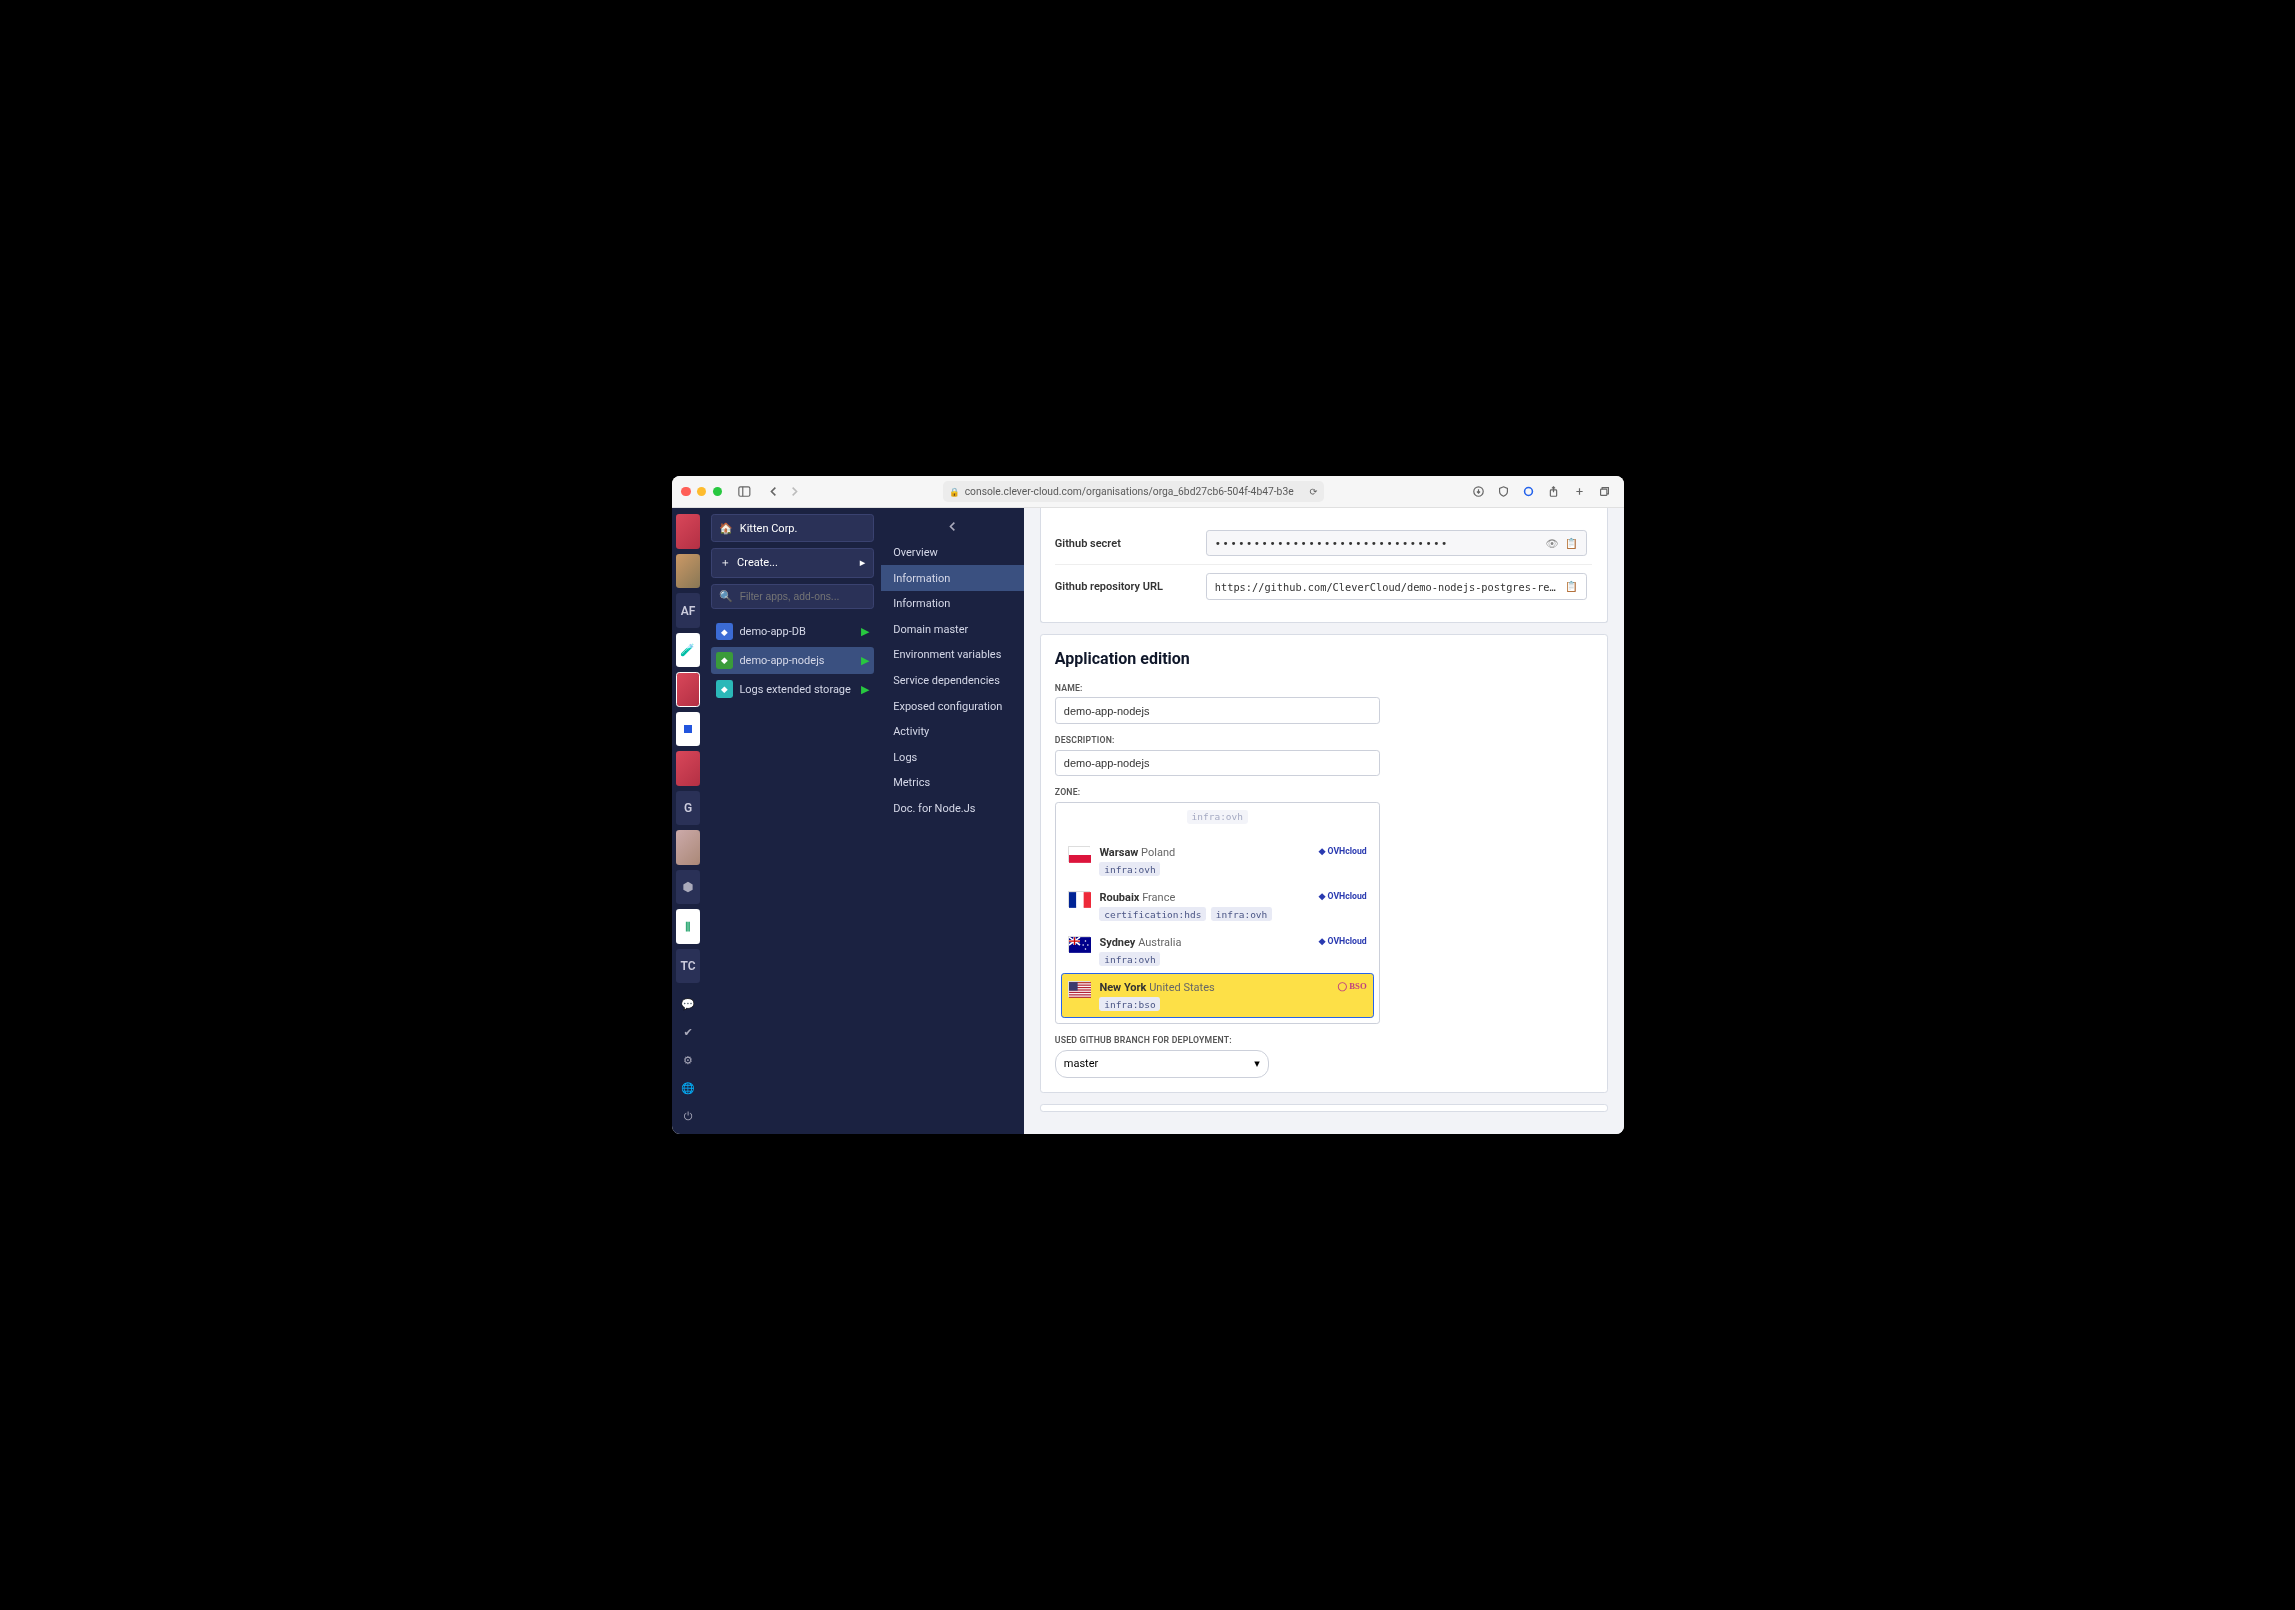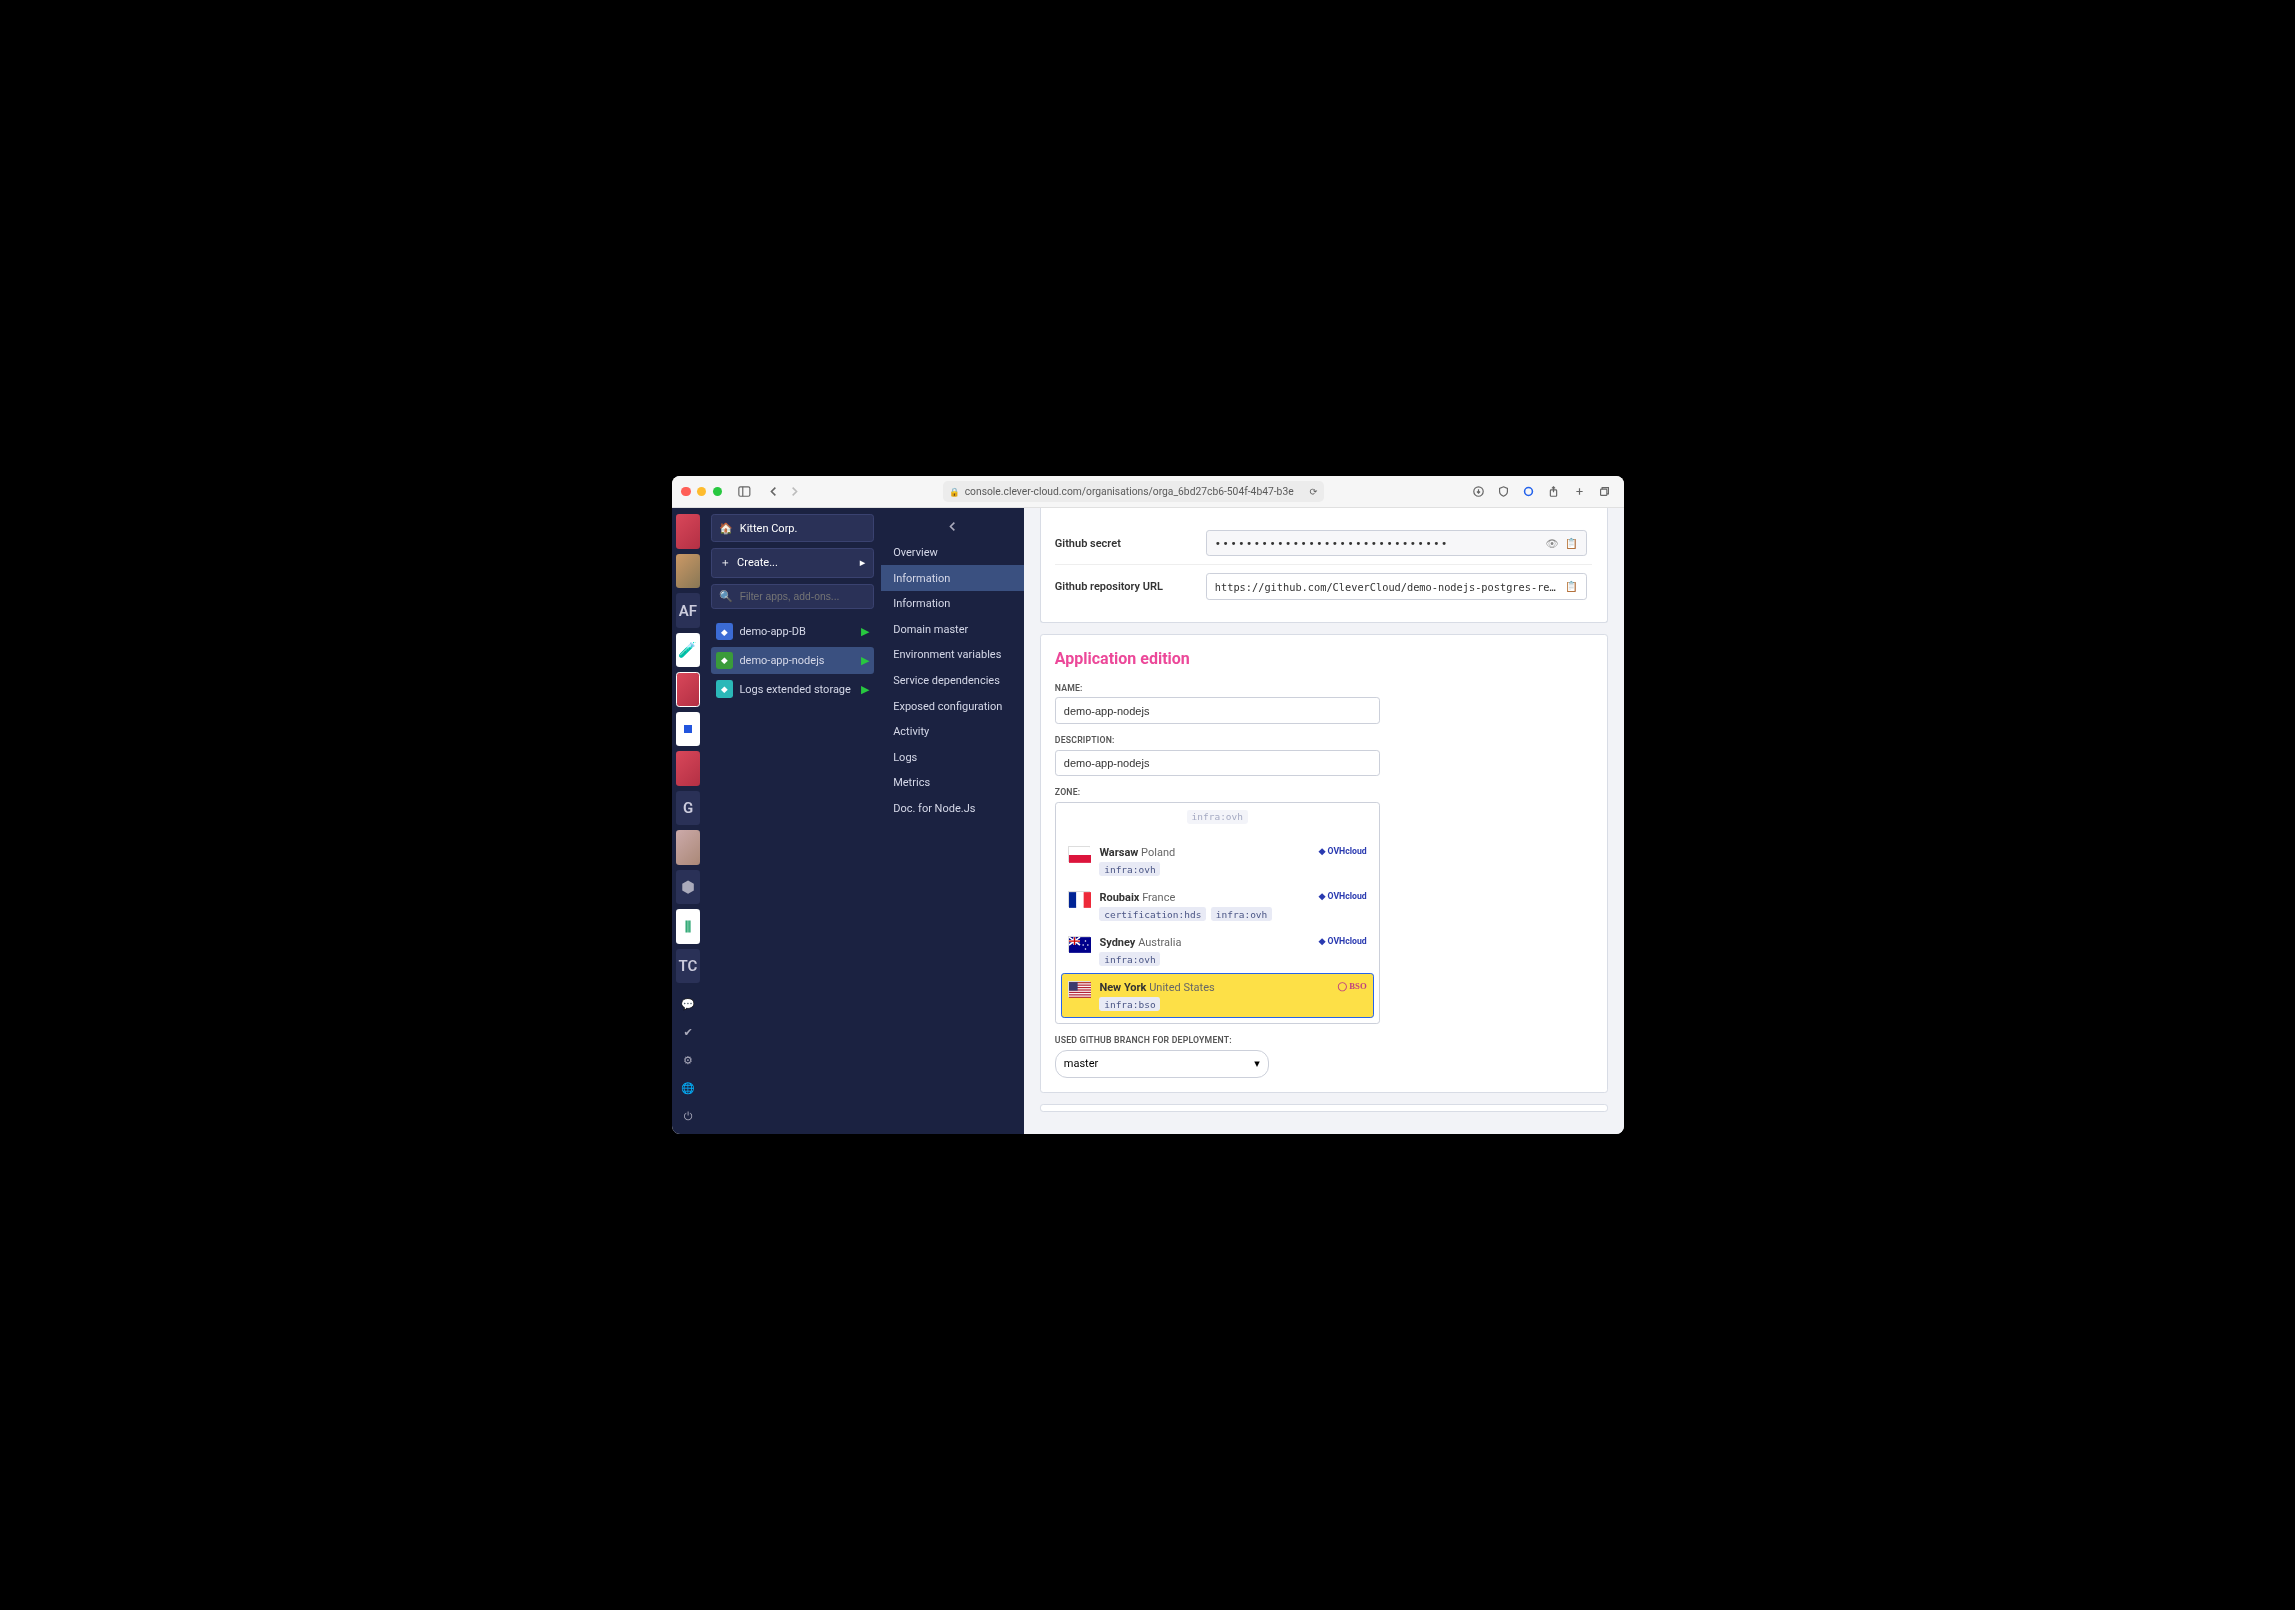--- a/index.html
+++ b/index.html
@@ -59,21 +59,21 @@
 
 .icon-rail {
   width: 33px;
   background: #1b2241;
   display: flex;
   flex-direction: column;
   align-items: center;
   padding: 6.3px 0;
   gap: 4.8px;
 }
-.rail-item { width: 24px; height: 36px; border-radius: 3.2px; display: flex; align-items: center; justify-content: center; color: #ccd; font-size: 15px; font-weight: 600; cursor: pointer; }
+.rail-item { width: 24px; height: 36px; border-radius: 3.2px; display: flex; align-items: center; justify-content: center; color: #ccd; font-size: 12px; font-weight: 600; cursor: pointer; }
 .rail-item.ruby { background: linear-gradient(135deg,#d9475a,#b33044); }
 .rail-item.avatar { background: #8a7; background-image: linear-gradient(135deg,#c96,#875); }
 .rail-item.af { background: #2a3157; }
 .rail-item.lab { background: #fff; color:#555;}
 .rail-item.ruby2 { background: linear-gradient(135deg,#d9475a,#b33044); border: 1.6px solid #fff; }
 .rail-item.sq { background: #fff; display:flex; align-items:center; justify-content:center;}
 .rail-item.sq::after { content:""; width:8px; height:8px; background:#2255dd; }
 .rail-item.ruby3 { background: linear-gradient(135deg,#d9475a,#b33044); }
 .rail-item.g { background: #2a3157; }
 .rail-item.cat { background: linear-gradient(135deg,#caa,#a87); }
@@ -182,21 +182,21 @@
   display: flex;
   align-items: center;
   gap: 6.3px;
   font-family: ui-monospace, monospace;
   font-size: 10.3px;
   color: #333;
 }
 .field-input .dots { flex: 1; letter-spacing: 1.6px; }
 .field-input .copy { cursor: pointer; color: #888; }
 
-.card-title { color: #ec4899; font-size: 16px; font-weight: 700; margin-bottom: 14.3px; }
+.card-title { color: #0f172a; font-size: 16px; font-weight: 700; margin-bottom: 14.3px; }
 .form-label { text-transform: uppercase; font-size: 8.7px; font-weight: 600; color: #555; letter-spacing: 0.2px; margin-bottom: 4.8px; margin-top: 11px; }
 .form-label:first-of-type { margin-top: 0; }
 .text-input {
   width: 100%;
   max-width: 325px;
   border: 0.8px solid #ccd0da;
   border-radius: 3.2px;
   padding: 6.3px 8px;
   font-size: 11px;
   color: #333;

